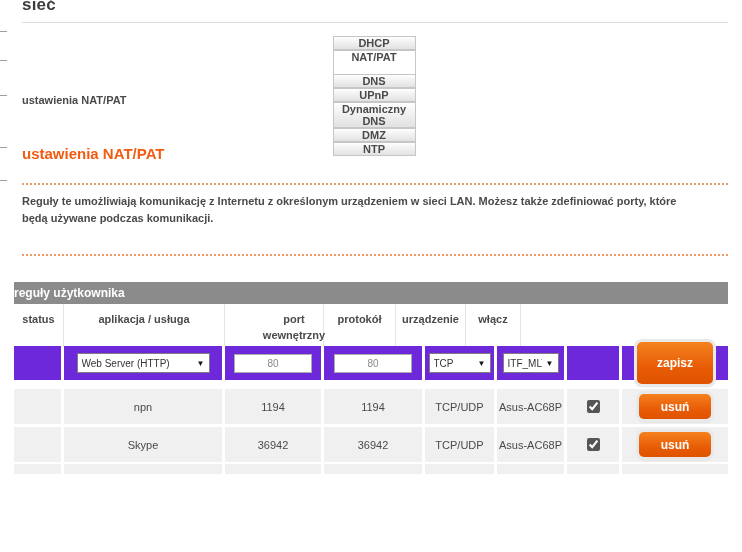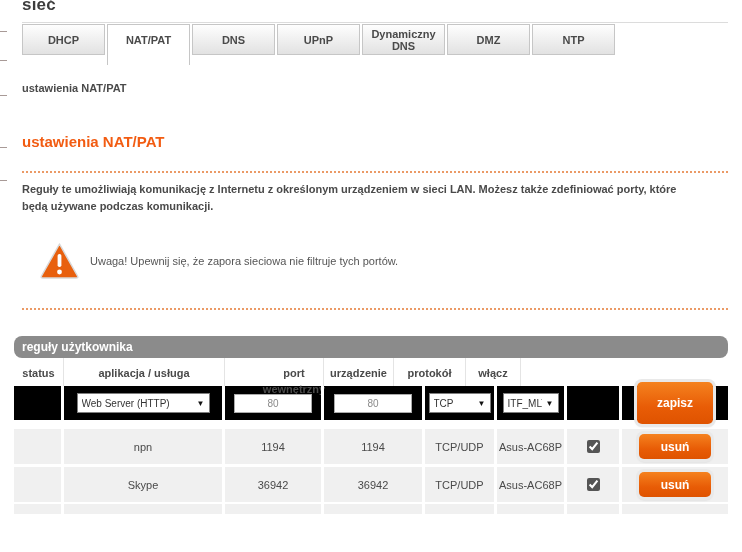--- a/index.html
+++ b/index.html
@@ -8,21 +8,21 @@
   .content { position:relative; width:742px; height:552px; padding:0 14px 0 22px; }
 
   
   .edge-mark { position:absolute; left:0; width:7px; height:1px; background:#a89a97; }
 
   
   .page-title { font-size:17px; font-weight:bold; color:#3d3d3d; line-height:20px; margin-top:-5px; letter-spacing:.2px; }
   .title-rule { border:0; border-top:1px solid #dcdcdc; margin-top:7px; }
 
   
-  .tabs { display:flex; align-items:flex-start; margin-top:1px; height:41px; }
+  .tabs { display:flex; align-items:center; margin-top:13px; height:41px;flex-direction:column; }
   .tab { width:83px; height:31px; margin-right:2px; border:1px solid #c6c6c6;
     background:linear-gradient(#fefefe,#eaeaea 70%,#e2e2e2);
     display:flex; align-items:center; justify-content:center; text-align:center;
     font-size:11px; font-weight:bold; color:#4a4a4a; line-height:12px; cursor:pointer; }
   .tab.active { height:41px; background:#fff; border-bottom:0; padding-bottom:11px; }
 
   .breadcrumb { margin-top:17px; font-size:11px; font-weight:bold; color:#4a4a4a; }
 
   .section-heading { margin-top:39px; font-size:15px; font-weight:bold; color:#f25c12; }
   .dots { margin-top:21px; border:0; border-top:2px dotted #eb9a66; height:0; }
@@ -31,33 +31,33 @@
   .para { margin-top:8px; font-size:11px; font-weight:bold; color:#4a4a4a; line-height:17px; width:680px; }
 
   
   .warning { margin-top:26px; margin-left:17px; display:flex; align-items:center; height:40px; }
   .warn-icon { width:41px; height:38px; flex:0 0 41px; }
   .warn-text { margin-left:10px; font-size:11px; color:#555; }
 
   
   .rules-table { margin-top:26px; margin-left:-8px; width:714px; }
   .table-title { height:22px; background:#8b8b8b; color:#fff; font-size:12px; font-weight:bold;
-    line-height:22px; padding-left:8px;border-radius:8px; }
+    line-height:22px; padding-left:0; }
   .trow { display:flex; width:714px; }
   .cell { display:flex; align-items:center; justify-content:center; text-align:center; }
   .c1{width:50px} .c2{width:161px} .c3{width:99px} .c4{width:101px}
   .c5{width:72px} .c6{width:70px} .c7{width:55px} .c8{flex:1}
 
-  .thead { background:#fff; height:28px; }
+  .thead { background:#fff; height:42px; }
   .thead .cell { border-right:1px solid #e4e4e4; font-size:11px; font-weight:bold;
     color:#4a4a4a; line-height:16px; align-items:flex-start; padding-top:7px; }
   .thead .cell:last-child { border-right:0; }
   .thead .wrapspan { display:inline-block; width:74px;margin-left:40px; }
 
-  .formrow { background:#000000; height:34px; }
+  .formrow { background:#6d28d9; height:34px; }
   .formrow .cell, .datarow .cell { border-right:3px solid #fff; font-size:11px; color:#4a4a4a; }
   .formrow .cell:last-child, .datarow .cell:last-child { border-right:0; }
 
   .datarow { background:#f0f0f0; height:35px; }
   .rowgap { height:3px; } .rowgap-lg { height:9px; } .rowgap-sm { height:2px; }
   .partialrow { height:10px; }
 
   
   .sel { height:20px; background:#fff; border:1px solid #7e7e7e; display:flex;
     align-items:center; justify-content:space-between; padding:0 4px; cursor:pointer; }
@@ -116,42 +116,34 @@
       </div>
   </div>
 
   <div class="breadcrumb">ustawienia NAT/PAT</div>
 
   <div class="section-heading">ustawienia NAT/PAT</div>
   <hr class="dots">
 
   <div class="para">Reguły te umożliwiają komunikację z Internetu z określonym urządzeniem w sieci LAN. Możesz także zdefiniować porty, które będą używane podczas komunikacji.</div>
 
-  <div class="warning">
-    <svg class="warn-icon" viewBox="0 0 41 38">
-      <path d="M20.5 2 L38.5 34 Q39.5 36 37 36 L4 36 Q1.5 36 2.5 34 Z" fill="#e8600e" stroke="#d9d9d9" stroke-width="1.5" stroke-linejoin="round"></path>
-      <rect x="18.6" y="12" width="3.8" height="13" rx="1.8" fill="#fff"></rect>
-      <circle cx="20.5" cy="30" r="2.4" fill="#fff"></circle>
-    </svg>
-    <span class="warn-text">Uwaga! Upewnij się, że zapora sieciowa nie filtruje tych portów.</span>
-  </div>
 
   <hr class="dots dots2">
 
   <div class="rules-table">
     <div class="table-title">reguły użytkownika</div>
 
     <div class="trow thead">
       <div class="cell c1">status</div>
       <div class="cell c2">aplikacja / usługa</div>
       <div class="cell c3">
           <span class="wrapspan">port wewnętrzny</span>
         </div>
+      <div class="cell c5">protokół</div>
       <div class="cell c6">urządzenie</div>
-      <div class="cell c5">protokół</div>
       <div class="cell c7">włącz</div>
       <div class="cell c8"></div>
     </div>
 
     <div class="trow formrow">
       <div class="cell c1"></div>
       <div class="cell c2">
         <div class="sel sel-app">
           <span class="sel-label">Web Server (HTTP)</span>
           <span class="arrow">▼</span>

